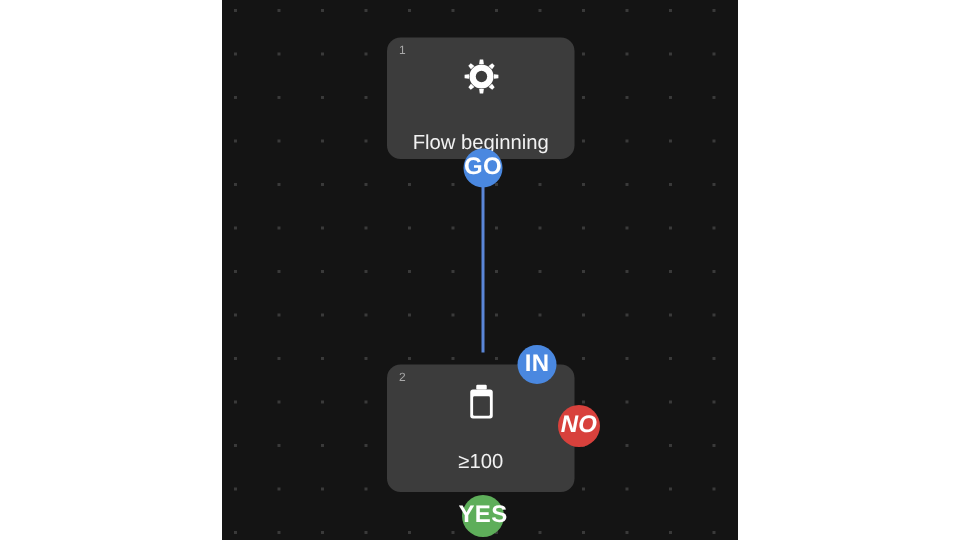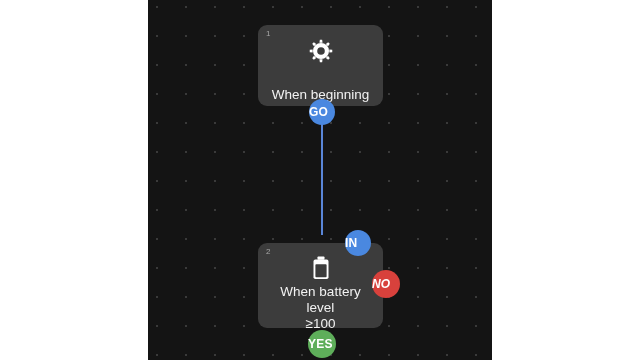--- a/index.html
+++ b/index.html
@@ -112,22 +112,23 @@
   }
   #node-condition .node-icon { top: 13px; }
   #node-condition .node-label { top: 41px; }
 
   
   .port {
     position: absolute;
     border-radius: 50%;
     display: flex;
     align-items: center;
+    justify-content: center;
     color: #ffffff;
-    font-size: 12px;
+    font-size: 16px;
     font-weight: bold;
     letter-spacing: 0.2px;
     z-index: 5;
     user-select: none;
   }
   .port.go  { width: 26px; height: 26px; background: #4a88e0; left: 161px; top: 99px; }
   .port.in  { width: 26px; height: 26px; background: #4a88e0; left: 161px; top: 230px; margin-left: 36px; }
   .port.yes { width: 28px; height: 28px; background: #5eae5a; left: 160px; top: 330px; }
   .port.no  { width: 28px; height: 28px; background: #d8413c; left: 224px; top: 270px; font-style: italic; }
 
@@ -158,36 +159,36 @@
             <path d="M4.65 4.65 L5.4 3.9 L7.6 5.5 L5.5 7.6 L3.9 5.4 Z"></path>
             <path d="M19.35 19.35 L20.1 18.6 L18.5 16.4 L16.4 18.5 L18.6 20.1 Z"></path>
             <path d="M19.35 4.65 L18.6 3.9 L16.4 5.5 L18.5 7.6 L20.1 5.4 Z"></path>
             <path d="M4.65 19.35 L5.4 20.1 L7.6 18.5 L5.5 16.4 L3.9 18.6 Z"></path>
           </g>
           <circle cx="12" cy="12" r="7.4" fill="#ffffff"></circle>
           <circle cx="12" cy="12" r="3.5" fill="#3c3c3c"></circle>
         </svg>
       </div>
 
-      <div class="node-label">When beginning</div>
+      <div class="node-label">Flow beginning</div>
     </div>
 
     <div class="node" id="node-condition">
       <span class="node-index">2</span>
 
       <div class="node-icon">
         <svg class="icon-svg" width="20" height="24" viewBox="0 0 20 24" aria-hidden="true">
           <rect x="6.5" y="0.5" width="7" height="3.2" rx="0.8" fill="#ffffff"></rect>
           <rect x="2.5" y="3.6" width="15" height="19.4" rx="1.8" fill="#ffffff"></rect>
           <rect x="4.4" y="8.2" width="11.2" height="13" rx="0.9" fill="#3c3c3c"></rect>
         </svg>
       </div>
 
       <div class="node-label">
-        <span>When battery level</span><br>
+        <br>
         <span>≥100</span>
       </div>
     </div>
 
     <div class="port go">
       <span>GO</span>
     </div>
 
     <div class="port in">
       <span>IN</span>

